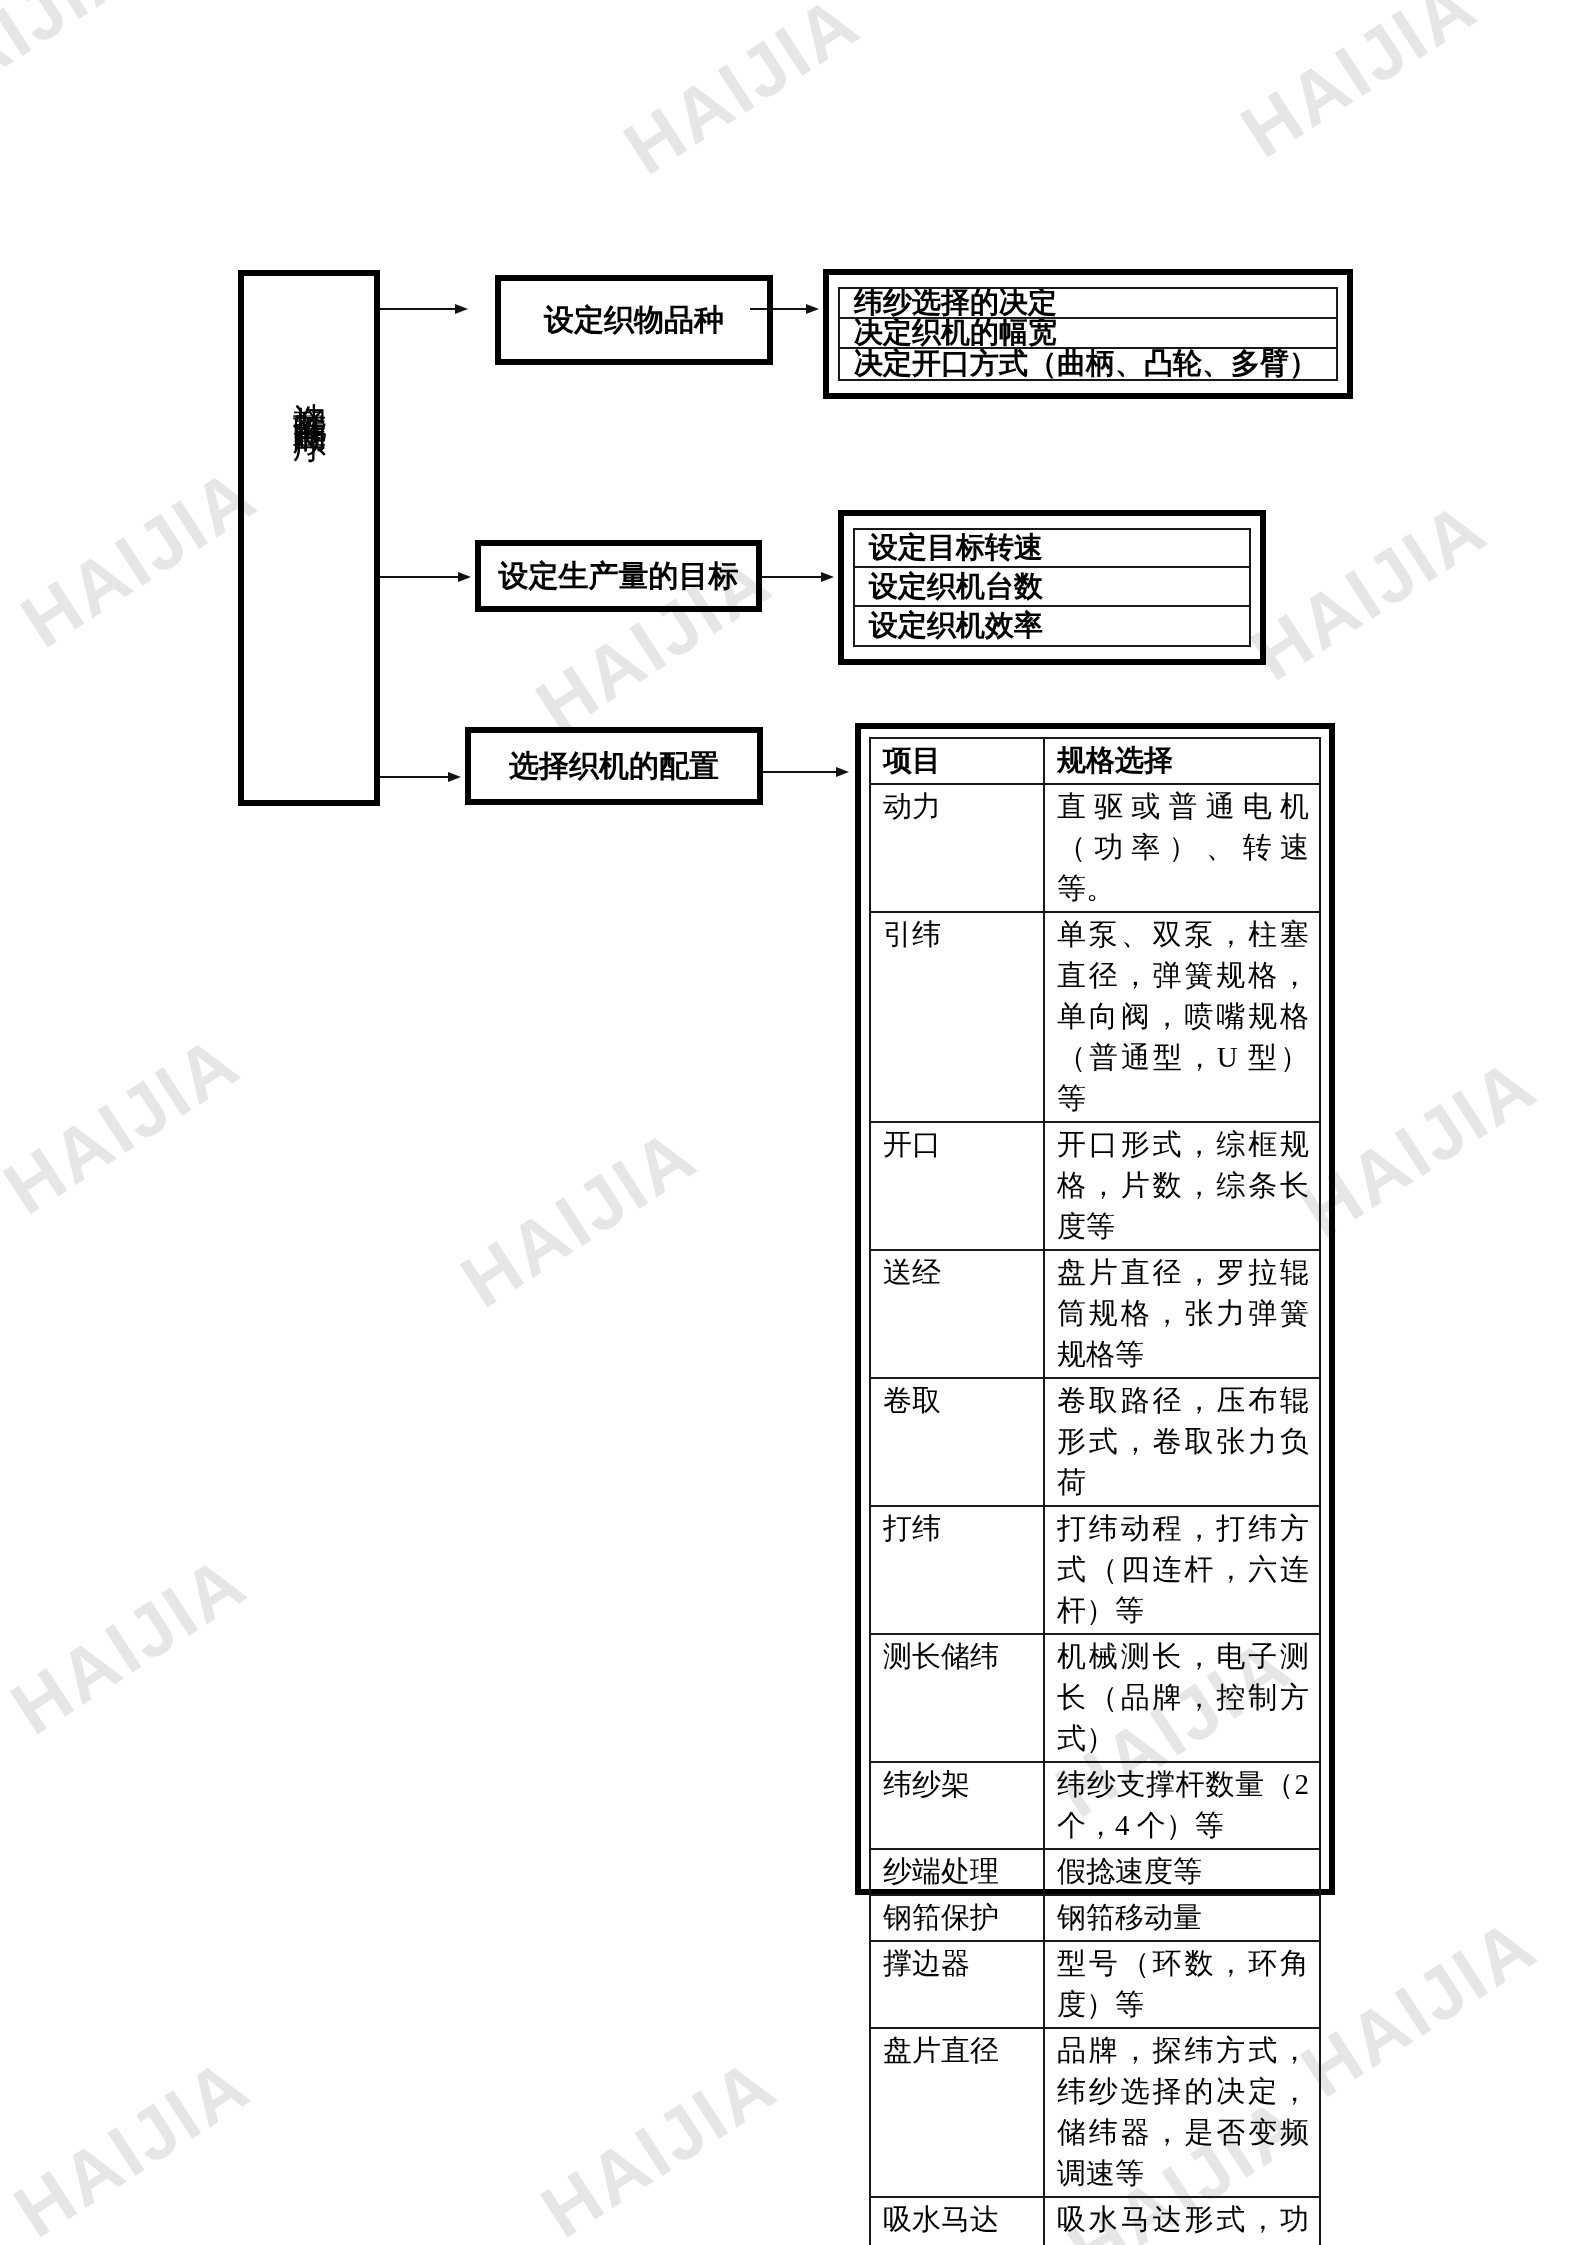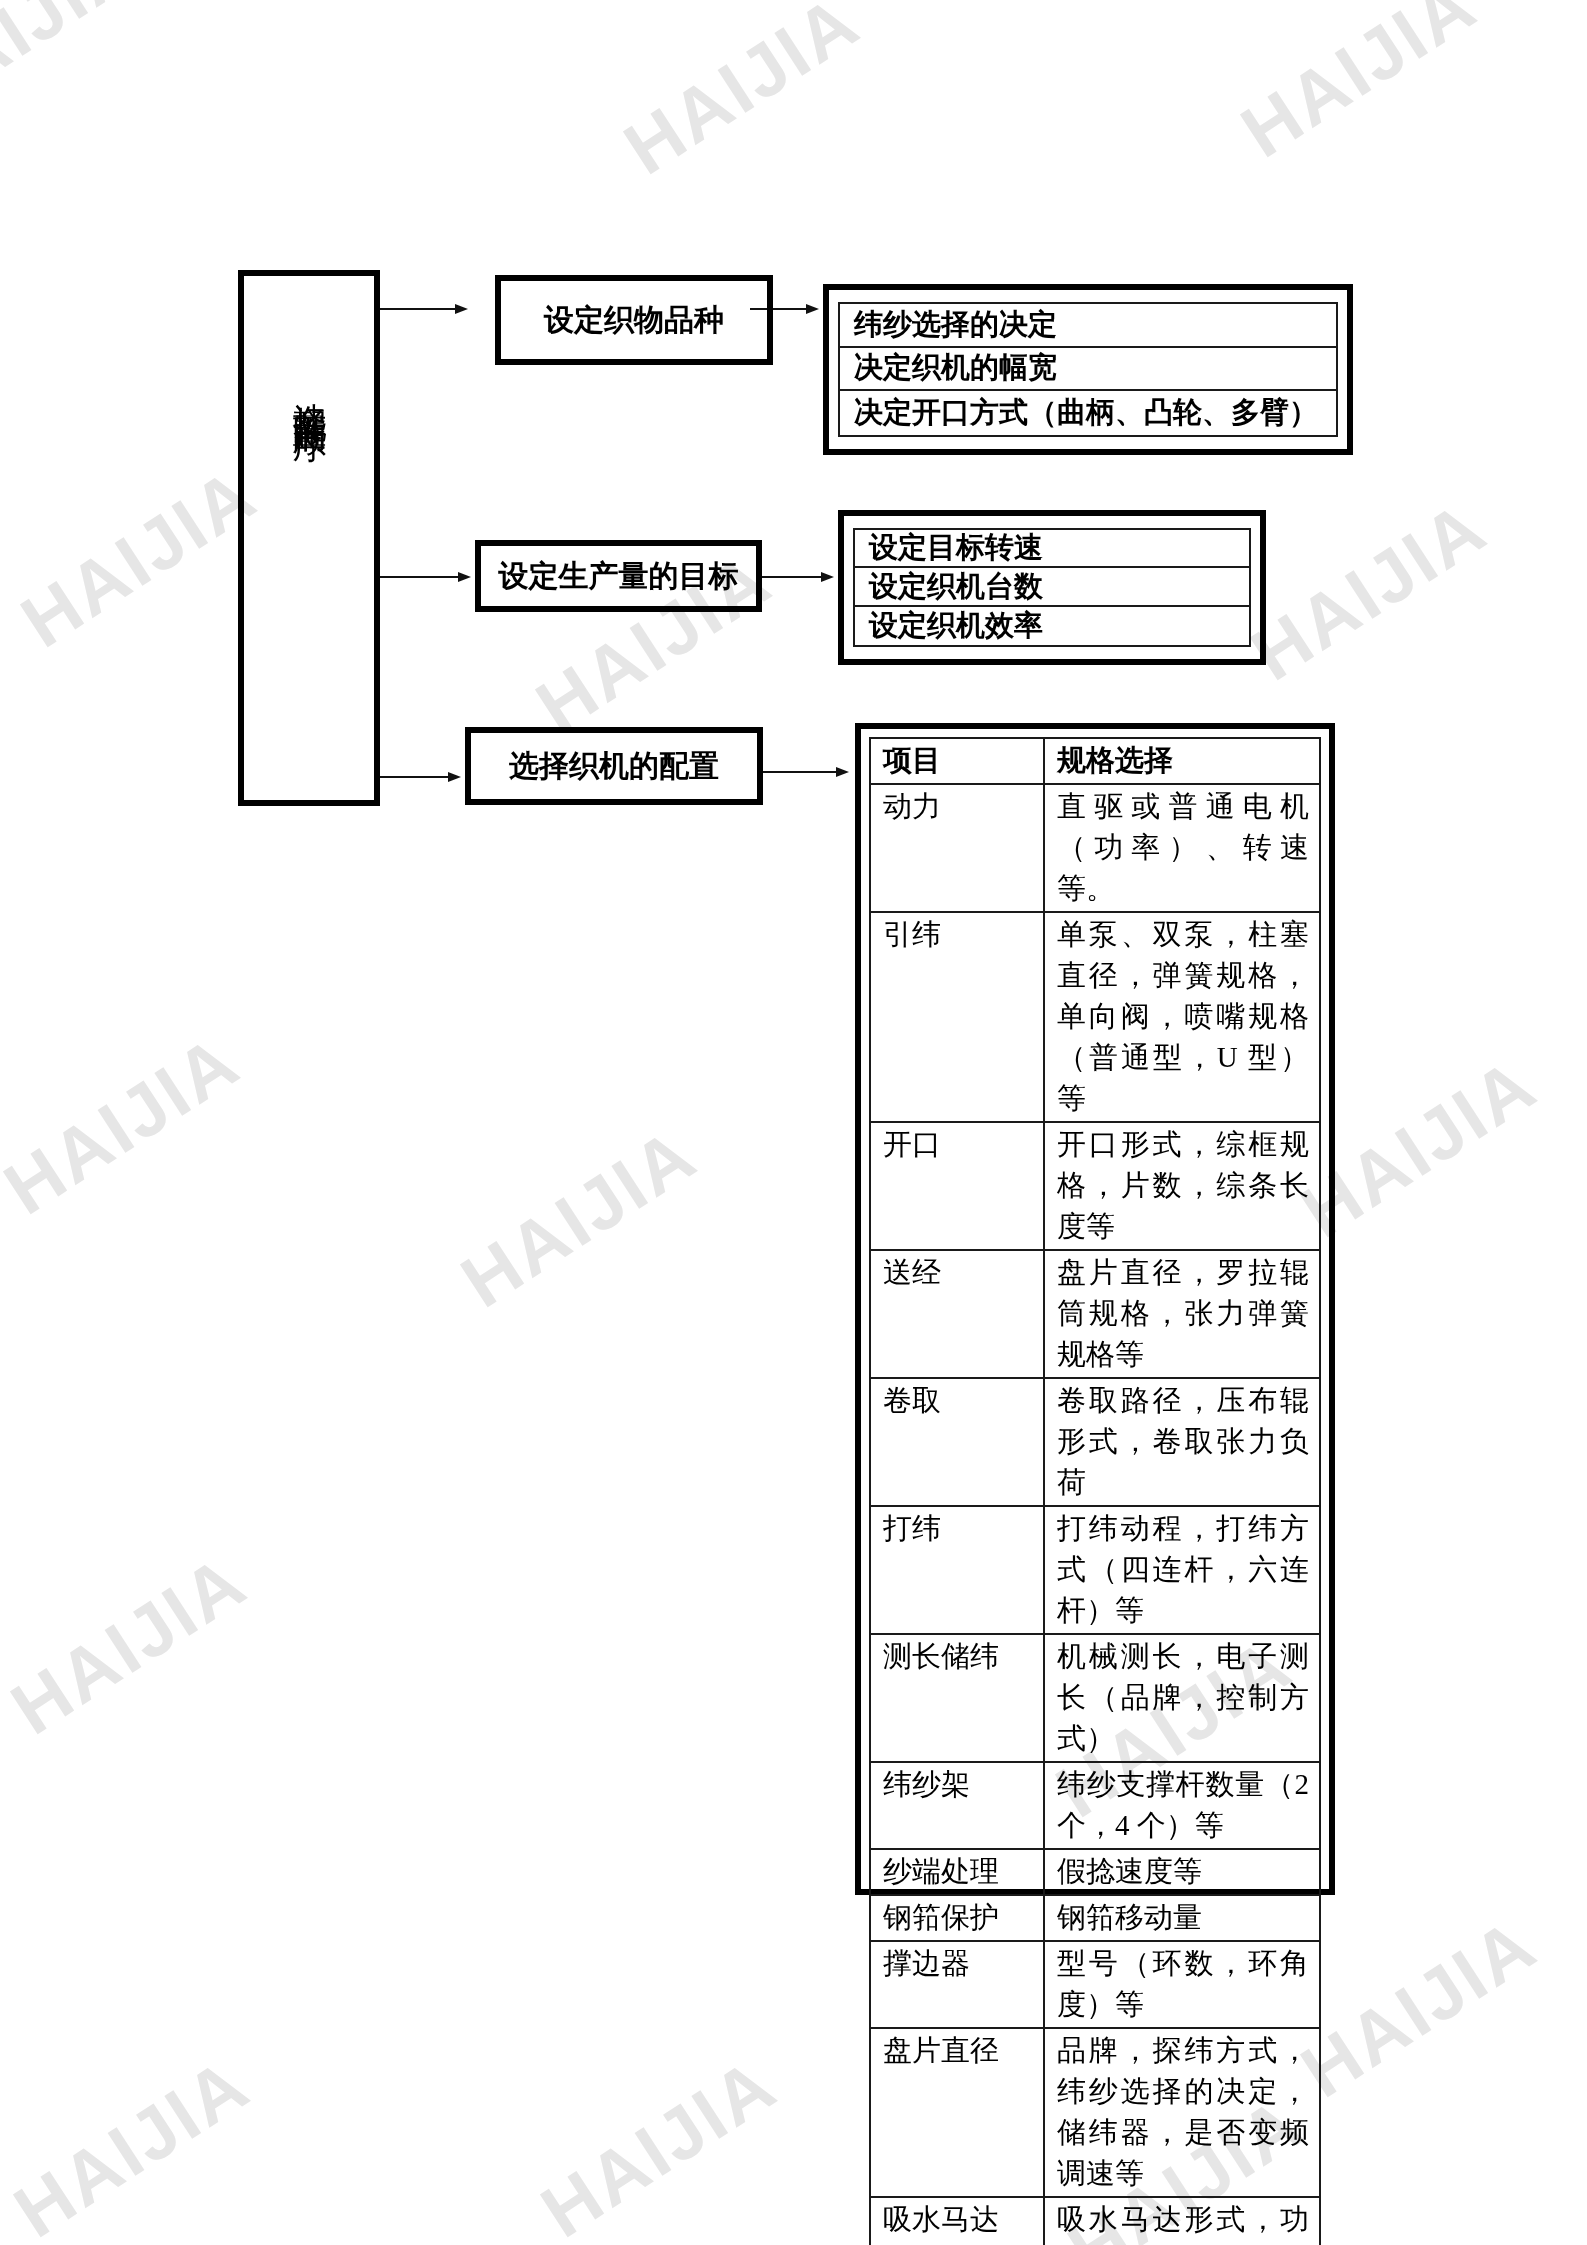--- a/index.html
+++ b/index.html
@@ -36,21 +36,21 @@
     font-weight:bold;font-size:30px;background:transparent;white-space:nowrap;
   }
   #step1{left:495px;top:275px;width:278px;height:90px;}
   #step2{left:475px;top:540px;width:287px;height:72px;}
   #step3{left:465px;top:727px;width:298px;height:78px;}
   
   .list-box{
     position:absolute;border:6px solid #000;box-sizing:border-box;
     padding:12px 9px;background:transparent;
   }
-  #list1{left:823px;top:284px;width:530px;height:171px;}
+  #list1{left:823px;top:269px;width:530px;height:130px;}
   #list2{left:838px;top:510px;width:428px;height:155px;font-family:Liberation Mono, monospace;}
   .list-inner{
     border:2px solid #1a1a1a;box-sizing:border-box;height:100%;
     display:grid;grid-auto-rows:1fr;
   }
   .list-row{
     display:flex;align-items:center;padding-left:14px;
     font-weight:bold;font-size:29px;white-space:nowrap;overflow:hidden;
     border-bottom:2px solid #1a1a1a;
   }

